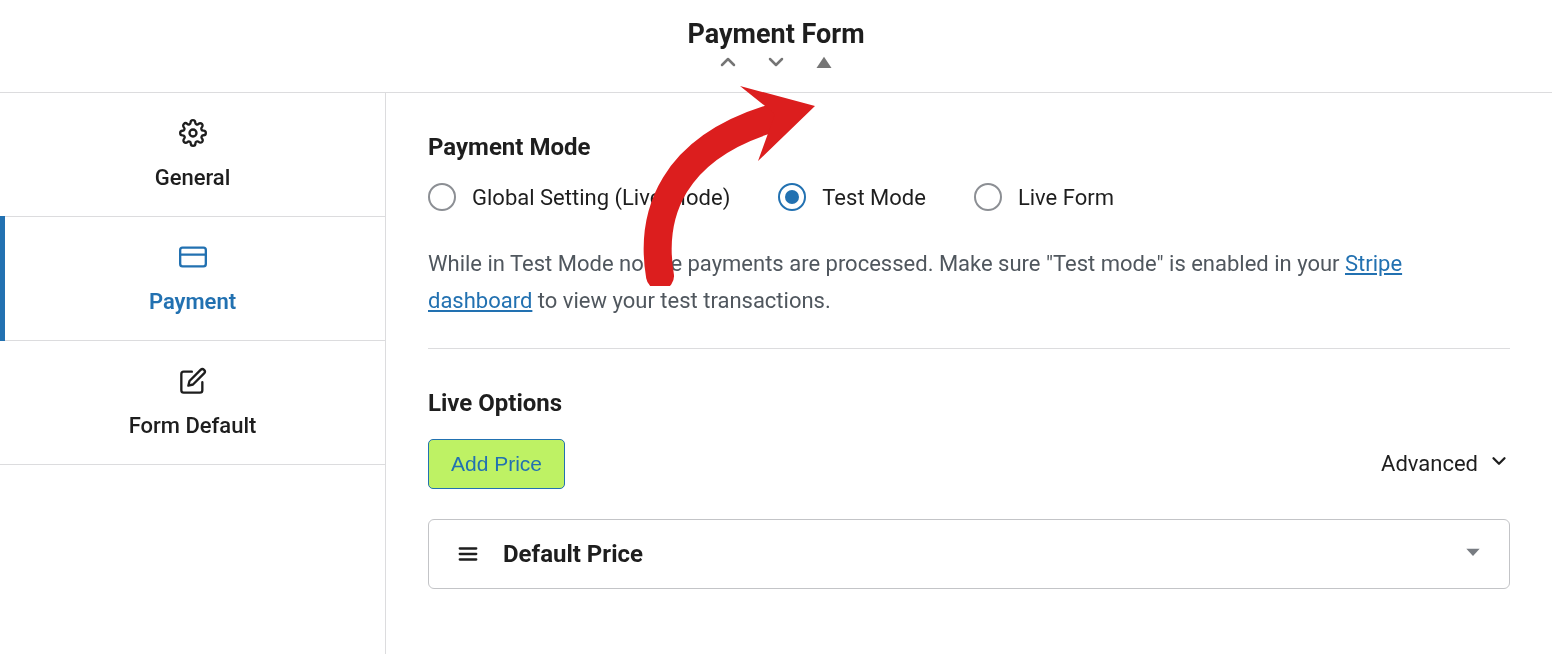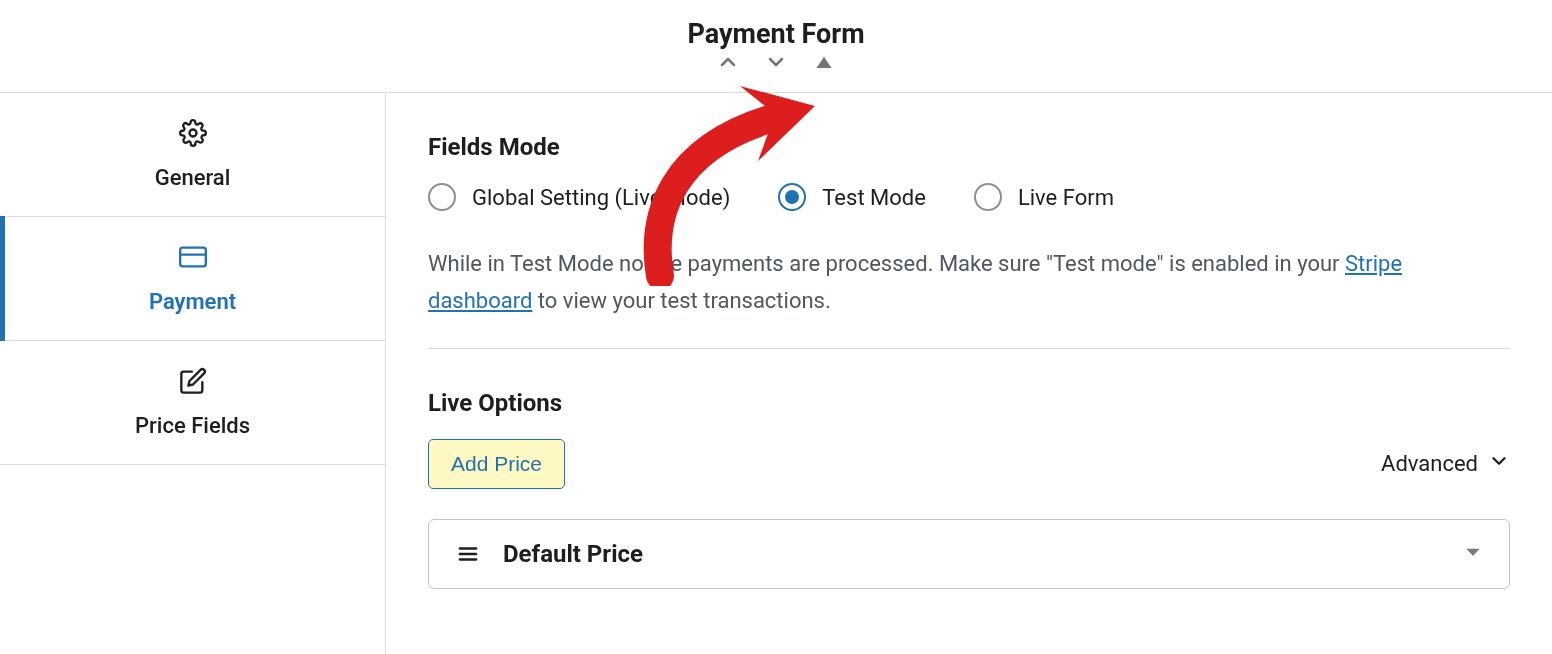--- a/index.html
+++ b/index.html
@@ -149,21 +149,21 @@
     }
     .price-row {
       display: flex;
       align-items: center;
       justify-content: space-between;
       margin-bottom: 30px;
     }
     .add-price-btn {
       border: 1.5px solid #2271b1;
       color: #2271b1;
-      background: #fef9c3;
+      background: #bef264;
       font-size: 21px;
       padding: 12px 22px;
       border-radius: 5px;
       cursor: pointer;
       font-weight: 400;
     }
     .advanced-toggle {
       display: flex;
       align-items: center;
       gap: 10px;
@@ -251,26 +251,26 @@
         </span>
         <span>Payment</span>
       </div>
       <div class="sidebar-item">
         <span class="icon">
           <svg width="28" height="28" viewBox="0 0 24 24" fill="none" stroke="currentColor" stroke-width="2" stroke-linecap="round" stroke-linejoin="round">
               <path d="M11 4H4a2 2 0 0 0-2 2v14a2 2 0 0 0 2 2h14a2 2 0 0 0 2-2v-7"></path>
               <path d="M18.5 2.5a2.12 2.12 0 0 1 3 3L12 15l-4 1 1-4 9.5-9.5z"></path>
             </svg>
         </span>
-        <span>Price Fields</span>
+        <span>Form Default</span>
       </div>
     </div>
 
     <div class="main">
-      <div class="section-title">Fields Mode</div>
+      <div class="section-title">Payment Mode</div>
 
       <div class="radio-group">
         <div class="radio-option">
           <div class="radio-outer"></div>
           <div class="radio-label">Global Setting (Live Mode)</div>
         </div>
         <div class="radio-option">
           <div class="radio-outer selected">
               <div class="radio-inner"></div>
             </div>

